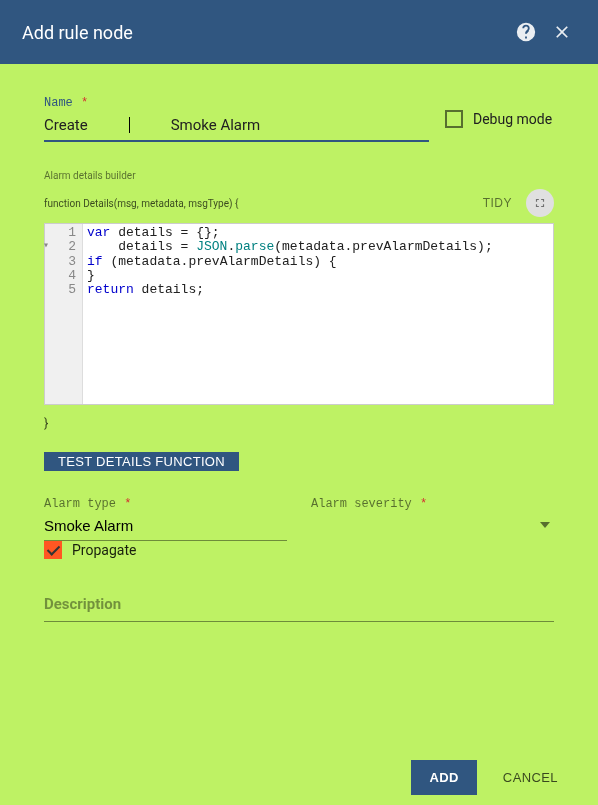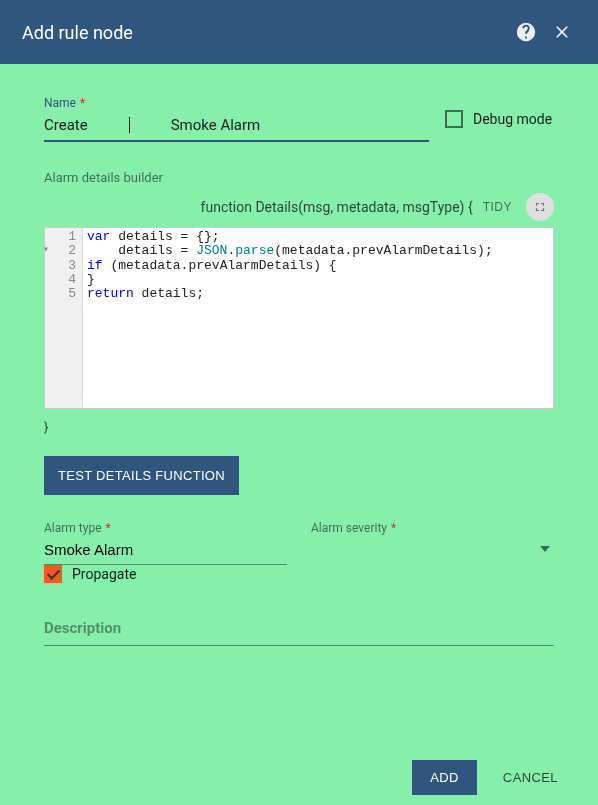--- a/index.html
+++ b/index.html
@@ -1,62 +1,62 @@
 <!DOCTYPE html>
 <html><head>
   <meta charset="utf-8">
   <style>
     * { box-sizing: border-box; margin: 0; padding: 0; }
     body { font-family: Roboto, "Helvetica Neue", Arial, sans-serif; font-size: 14px; color: #212121; background: #e8e8e8; }
-    .modal { width: 598px; height: 805px; margin: 0; background: #86efac; display: flex; flex-direction: column; box-shadow: 0 2px 10px rgba(0,0,0,0.2); position: relative; }
+    .modal { width: 598px; height: 805px; margin: 0; background: #bef264; display: flex; flex-direction: column; box-shadow: 0 2px 10px rgba(0,0,0,0.2); position: relative; }
     .modal-header { background: #305680; color: #fff; height: 64px; display: flex; align-items: center; padding: 0 18px 0 22px; }
     .modal-title { font-size: 18px; font-weight: 400; flex: 1; }
     .modal-header .icon-btn { width: 36px; height: 36px; display: inline-flex; align-items: center; justify-content: center; cursor: pointer; opacity: 0.9; }
     .modal-header svg { fill: #fff; }
     .modal-body { flex: 1; overflow-y: auto; padding: 32px 44px 20px 44px; position: relative; }
     .row { display: flex; align-items: flex-start; gap: 16px; }
     .field { display: flex; flex-direction: column; }
-    .field-label { font-size: 12px; color: rgba(0,0,0,0.54); margin-bottom: 2px; }
+    .field-label { font-size: 12px; color: rgba(0,0,0,0.54); margin-bottom: 2px; font-family: Liberation Mono, monospace; }
     .field-label .req { color: #d32f2f; margin-left: 1px; }
     .field-underline { border: none; border-bottom: 1px solid rgba(0,0,0,0.42); padding: 4px 0 6px 0; font-size: 15px; width: 100%; background: transparent; outline: none; }
     .field.focused .field-underline { border-bottom: 2px solid #305680; }
     .field.focused .field-label { color: #305680; }
     .name-field { flex: 1; max-width: 385px; }
     .debug-field { display: flex; align-items: center; margin-top: 14px; }
     .cb { width: 18px; height: 18px; border: 2px solid rgba(0,0,0,0.54); margin-right: 10px; cursor: pointer; }
     .cb.checked { background: #ff5722; border-color: #ff5722; position: relative; }
     .cb.checked::after { content: ""; position: absolute; left: 4px; top: 0px; width: 5px; height: 10px; border: solid #fff; border-width: 0 2px 2px 0; transform: rotate(45deg); }
     .cb.checked.dark::after { border-color: #333; }
-    .section-subtle { font-size: 13px; color: rgba(0,0,0,0.54); margin-top: 28px; }
+    .section-subtle { font-size: 10px; color: rgba(0,0,0,0.54); margin-top: 28px; }
     .func-sig-row { display: flex; align-items: center; margin-top: 8px; }
-    .func-sig { font-size: 14px; color: rgba(0,0,0,0.7); flex: 1; text-align: right; }
+    .func-sig { font-size: 10px; color: rgba(0,0,0,0.7); flex: 1; }
     .tidy-btn { font-size: 12px; letter-spacing: 0.5px; color: rgba(0,0,0,0.54); background: none; border: none; cursor: pointer; padding: 6px 10px; }
     .expand-btn { width: 28px; height: 28px; border-radius: 50%; background: #e0e0e0; display: inline-flex; align-items: center; justify-content: center; cursor: pointer; margin-left: 4px; }
     .expand-btn svg { fill: rgba(0,0,0,0.5); }
     .code-editor { border: 1px solid #ccc; height: 182px; display: flex; margin-top: 6px; font-family: "Courier New", monospace; font-size: 13px; line-height: 1.1; background: #fff; }
     .gutter { width: 38px; background: #f0f0f0; border-right: 1px solid #ddd; color: #888; text-align: right; padding: 2px 6px 2px 0; user-select: none; }
     .gutter div { height: 14.3px; position: relative; }
     .fold-mark { position: absolute; left: -2px; top: 0; font-size: 10px; color: #888; }
     .code-area { flex: 1; padding: 2px 4px; white-space: pre; overflow: auto; }
     .kw { color: #0000cc; }
     .fn { color: #008080; }
     .brace-close { font-size: 13px; color: rgba(0,0,0,0.7); margin-top: 10px; }
-    .test-btn { margin-top: 22px; background: #305680; color: #fff; border: none; padding: 12px 14px; font-size: 13px; font-weight: 500; letter-spacing: 0.3px; cursor: pointer; }
+    .test-btn { margin-top: 22px; background: #305680; color: #fff; border: none; padding: 2px 14px; font-size: 13px; font-weight: 500; letter-spacing: 0.3px; cursor: pointer; }
     .two-col { display: flex; gap: 24px; margin-top: 26px; }
     .two-col .field { flex: 1; }
     .select-wrap { position: relative; }
     .select-wrap .caret { position: absolute; right: 4px; bottom: 10px; pointer-events: none; }
     .select-wrap .caret svg { fill: rgba(0,0,0,0.54); }
     .propagate-row { display: flex; align-items: center; }
     .propagate-row label { font-size: 14px; color: rgba(0,0,0,0.87); }
     .desc-field { margin-top: 36px; border-bottom: 1px solid rgba(0,0,0,0.42); padding-bottom: 8px; font-weight: bold; }
     .desc-placeholder { color: rgba(0,0,0,0.4); font-size: 15px; }
     .modal-footer { height: 56px; display: flex; align-items: center; justify-content: flex-end; padding: 0 22px; gap: 8px; }
     .btn { border: none; padding: 10px 18px; font-size: 13px; font-weight: 500; letter-spacing: 0.4px; cursor: pointer; }
-    .btn-primary { background: #305680; color: #fff; }
+    .btn-primary { background: #305680; color: #fff; font-weight: bold; }
     .btn-flat { background: transparent; color: rgba(0,0,0,0.7); }
     .caret-cursor { border-left: 1px solid #000; display:inline-block; height: 16px; vertical-align: middle; margin: 0 -1px; }
   </style>
 </head>
 <body>
 
 <div class="modal">
   <div class="modal-header">
     <div class="modal-title">Add rule node</div>
     <div class="icon-btn">

